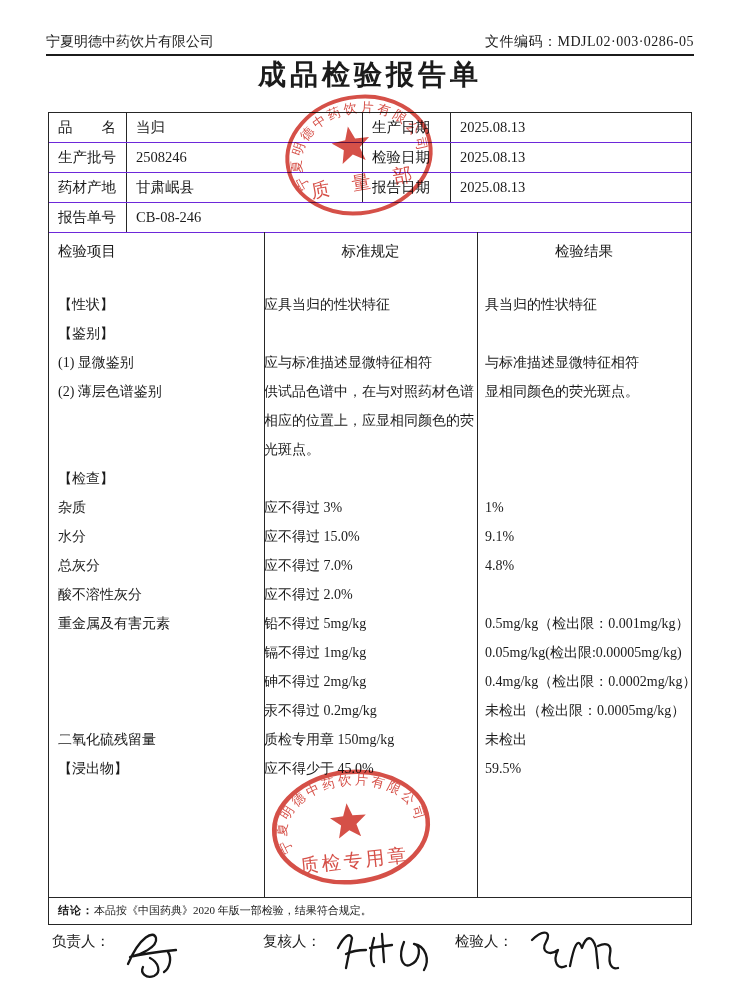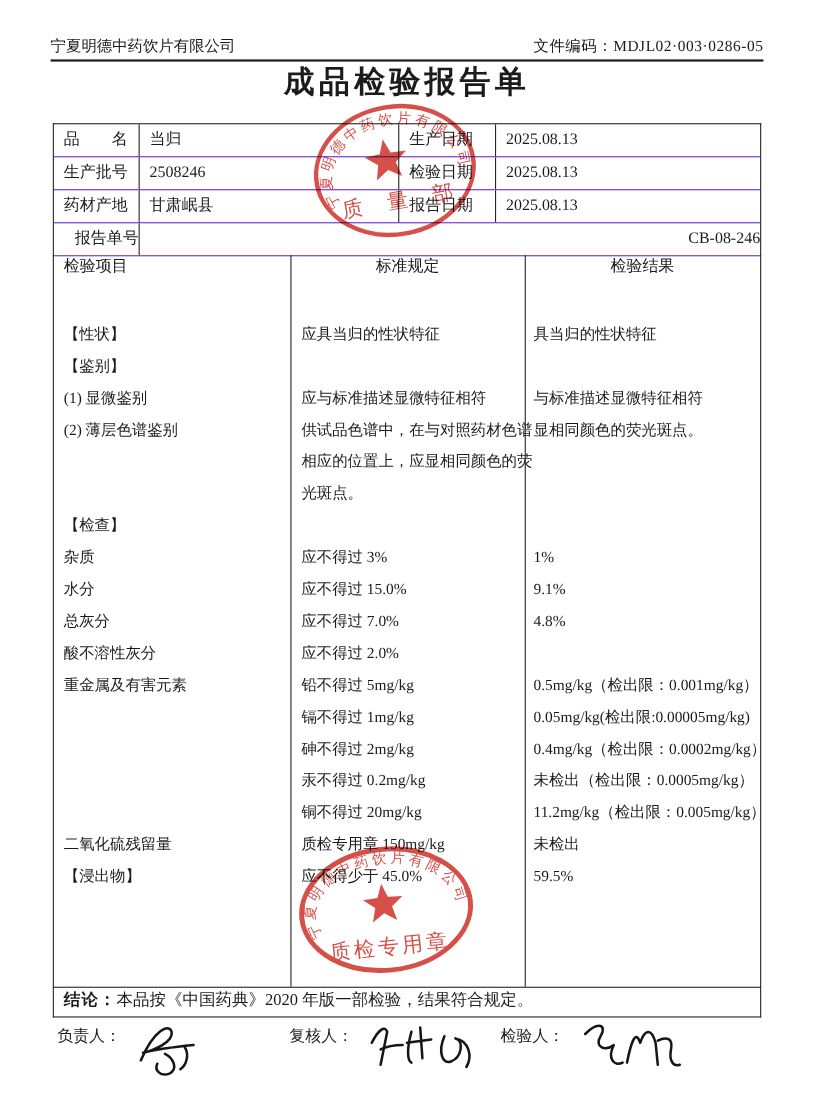--- a/index.html
+++ b/index.html
@@ -11,42 +11,42 @@
               align-items:flex-end;font-size:14px;padding-bottom:3px;}
   .doc-code{letter-spacing:.5px;}
   
   .title{position:absolute;left:0;right:0;top:56px;text-align:center;
          font-size:28px;font-weight:bold;letter-spacing:4px;}
   
   .info-table{position:absolute;left:48px;top:112px;width:644px;border:1px solid #262626;
               border-bottom:none;box-sizing:border-box;}
   .info-row{display:grid;grid-template-columns:77px 236px 88px auto;height:30px;
             border-bottom:1px solid #6d28d9;box-sizing:border-box;}
-  .info-row.full{grid-template-columns:77px auto;text-align:right;}
+  .info-row.full{grid-template-columns:77px auto;}
   .info-cell{font-size:14.5px;line-height:29px;padding-left:9px;box-sizing:border-box;
              white-space:nowrap;overflow:hidden;}
   .info-cell.bl{border-left:1px solid #262626;}
   .lbl-pinming{display:flex;justify-content:space-between;padding-right:12px;}
   
   .main-table{position:absolute;left:48px;top:232px;width:644px;height:666px;
               border:1px solid #262626;border-top:none;box-sizing:border-box;}
   .vline{position:absolute;top:0;bottom:0;width:1px;background:#262626;}
   .vline.v1{left:215px;} .vline.v2{left:428px;}
   .mt-header{display:grid;grid-template-columns:215px 213px auto;height:58px;
-             box-sizing:border-box;font-size:14.5px;}
+             padding-top:10px;box-sizing:border-box;font-size:14.5px;}
   .mt-header .h1{padding-left:9px;}
   .mt-header .h2,.mt-header .h3{text-align:center;}
   .mt-line{display:grid;grid-template-columns:215px 213px auto;height:29px;
            line-height:29px;font-size:14px;}
   .mt-line>div{white-space:nowrap;overflow:visible;}
-  .c-item{padding-left:9px;} .c-std{padding-left:10px;} .c-res{padding-left:8px;}
+  .c-item{padding-left:9px;} .c-std{} .c-res{padding-left:8px;}
   
   .conclusion{position:absolute;left:48px;top:898px;width:644px;height:27px;
               border:1px solid #262626;border-top:none;box-sizing:border-box;
-              font-size:15px;line-height:25px;padding-left:9px;white-space:nowrap;}
+              font-size:11px;line-height:25px;padding-left:9px;white-space:nowrap;}
   .conclusion b{letter-spacing:1px;}
   
   .signatures{position:absolute;left:48px;top:930px;width:644px;height:66px;font-size:14.5px;}
   .sig-label{position:absolute;top:2px;white-space:nowrap;}
   .sig-label.s1{left:4px;text-align:center;} .sig-label.s2{left:215px;} .sig-label.s3{left:407px;}
   .sig-svg{position:absolute;}
   .sig-svg path{fill:none;stroke:#161616;stroke-width:2.3;stroke-linecap:round;stroke-linejoin:round;}
   
   .stamp{position:absolute;mix-blend-mode:multiply;opacity:.88;}
   .stamp text{font-family:"Liberation Serif","DejaVu Serif",serif;}
@@ -179,25 +179,20 @@
     <div class="c-std">砷不得过 2mg/kg</div>
     <div class="c-res">0.4mg/kg（检出限：0.0002mg/kg）</div>
   </div>
 
   <div class="mt-line">
     <div class="c-item"></div>
     <div class="c-std">汞不得过 0.2mg/kg</div>
     <div class="c-res">未检出（检出限：0.0005mg/kg）</div>
   </div>
 
-  <div class="mt-line">
-    <div class="c-item"></div>
-    <div class="c-std">铜不得过 20mg/kg</div>
-    <div class="c-res">11.2mg/kg（检出限：0.005mg/kg）</div>
-  </div>
 
   <div class="mt-line">
     <div class="c-item">二氧化硫残留量</div>
     <div class="c-std">质检专用章 150mg/kg</div>
     <div class="c-res">未检出</div>
   </div>
 
   <div class="mt-line">
     <div class="c-item">【浸出物】</div>
     <div class="c-std">应不得少于 45.0%</div>

